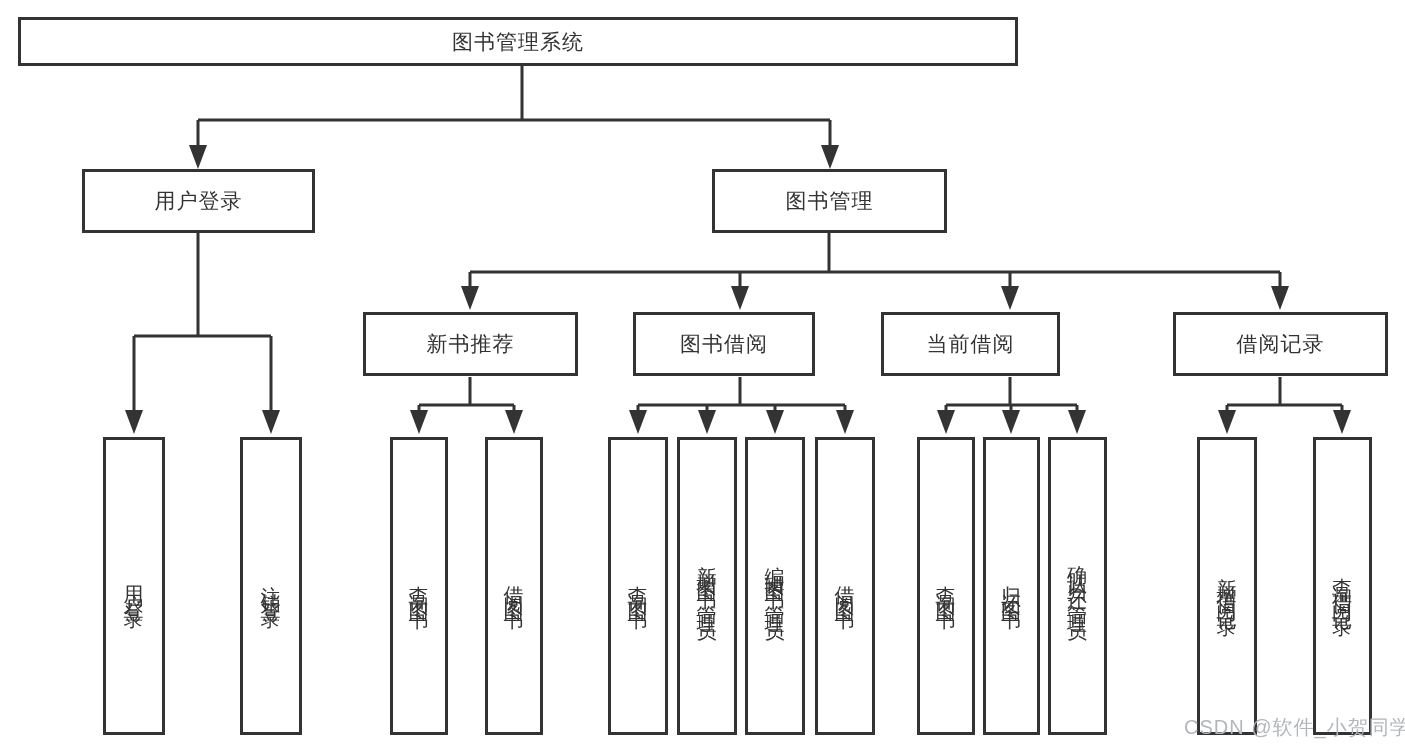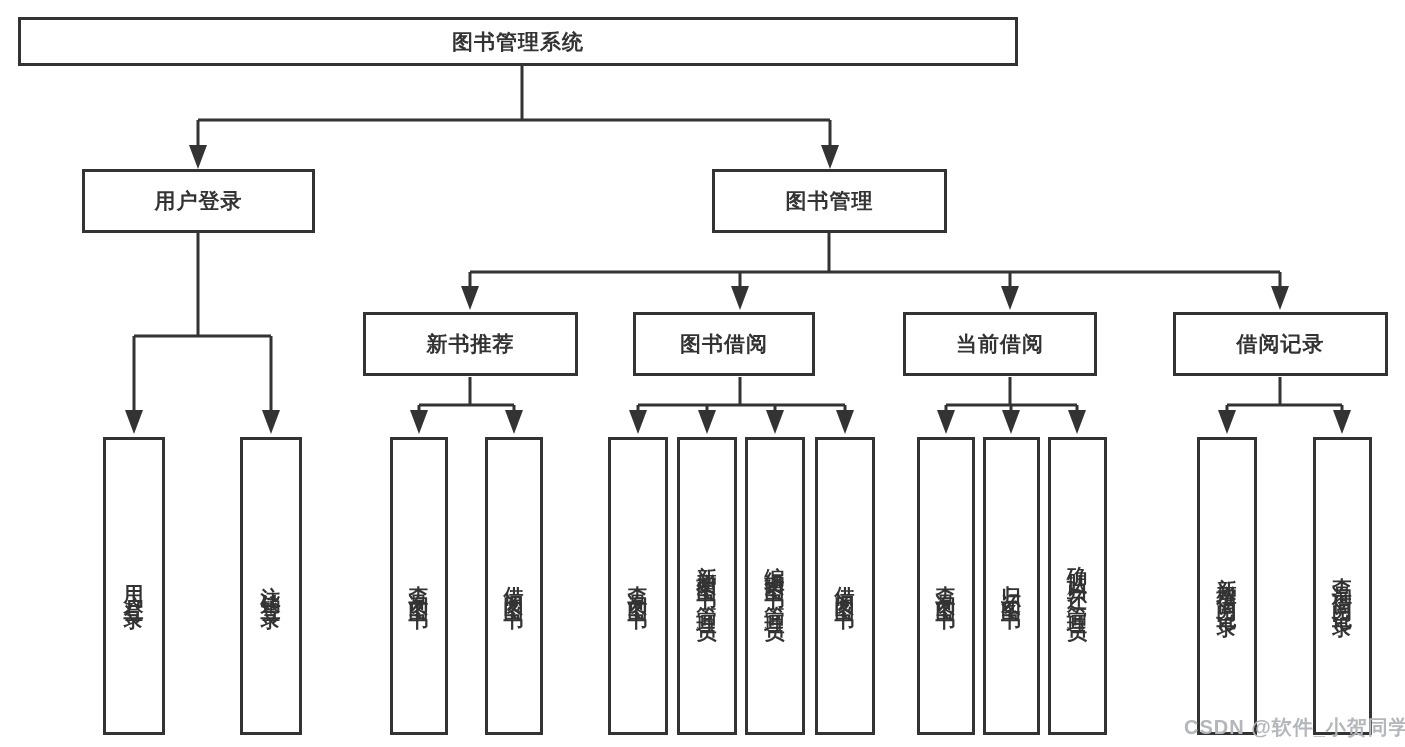--- a/index.html
+++ b/index.html
@@ -1,18 +1,18 @@
 <!DOCTYPE html>
 <html><head>
 <meta charset="utf-8">
 <style>
   html,body{margin:0;padding:0;background:#ffffff;}
   .canvas{
     position:relative;width:1405px;height:747px;background:#ffffff;
-    font-family:"Liberation Sans",sans-serif;color:#333333;overflow:hidden;font-weight:bold;
+    font-family:"Liberation Sans",sans-serif;color:#333333;overflow:hidden;
   }
   .connectors{position:absolute;left:0;top:0;width:1405px;height:747px;}
   .node{
     position:absolute;background:#ffffff;border:3px solid #333333;
     box-sizing:border-box;display:flex;align-items:center;justify-content:center;
   }
   .node.h .lbl{font-size:21px;letter-spacing:1px;white-space:nowrap;}
   .node.v .lbl{
     writing-mode:vertical-lr;text-orientation:mixed;
     font-size:20px;letter-spacing:8px;line-height:1;
@@ -70,21 +70,21 @@
   <div class="node h" style="left:712px;top:169px;width:235px;height:64px">
     <span class="lbl">图书管理</span>
   </div>
 
   <div class="node h" style="left:363px;top:312px;width:215px;height:64px">
     <span class="lbl">新书推荐</span>
   </div>
   <div class="node h" style="left:633px;top:312px;width:182px;height:64px">
     <span class="lbl">图书借阅</span>
   </div>
-  <div class="node h" style="left:903px;top:312px;width:194px;height:64px">
+  <div class="node h" style="left:881px;top:312px;width:179px;height:64px">
     <span class="lbl">当前借阅</span>
   </div>
   <div class="node h" style="left:1173px;top:312px;width:215px;height:64px">
     <span class="lbl">借阅记录</span>
   </div>
 
   <div class="node v" style="left:103px;top:437px;width:62px;height:298px">
     <span class="lbl">用户登录</span>
   </div>
   <div class="node v" style="left:240px;top:437px;width:62px;height:298px">

